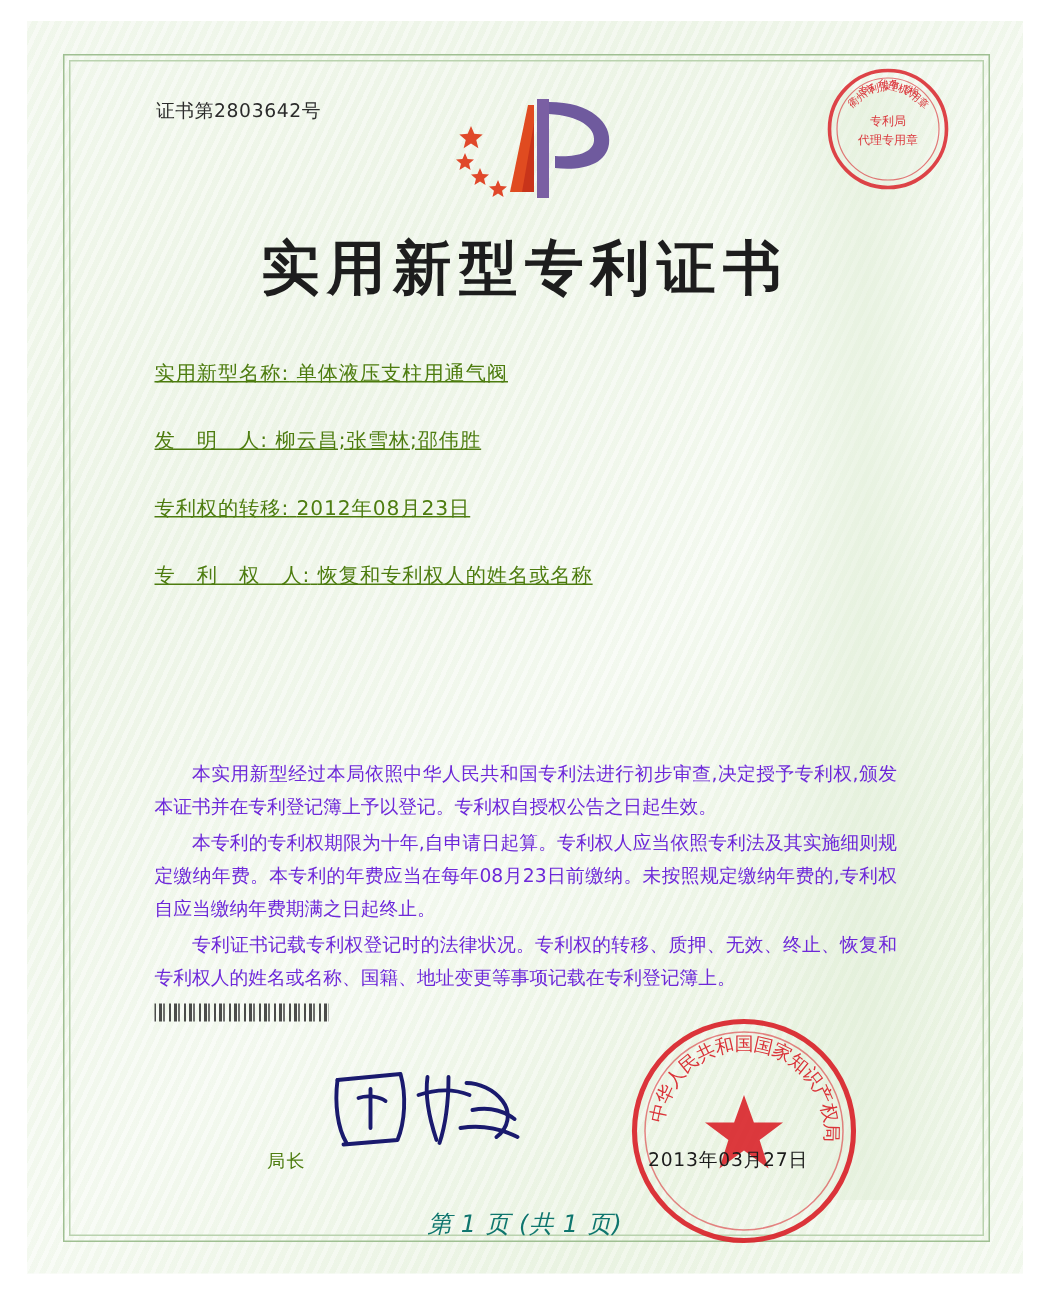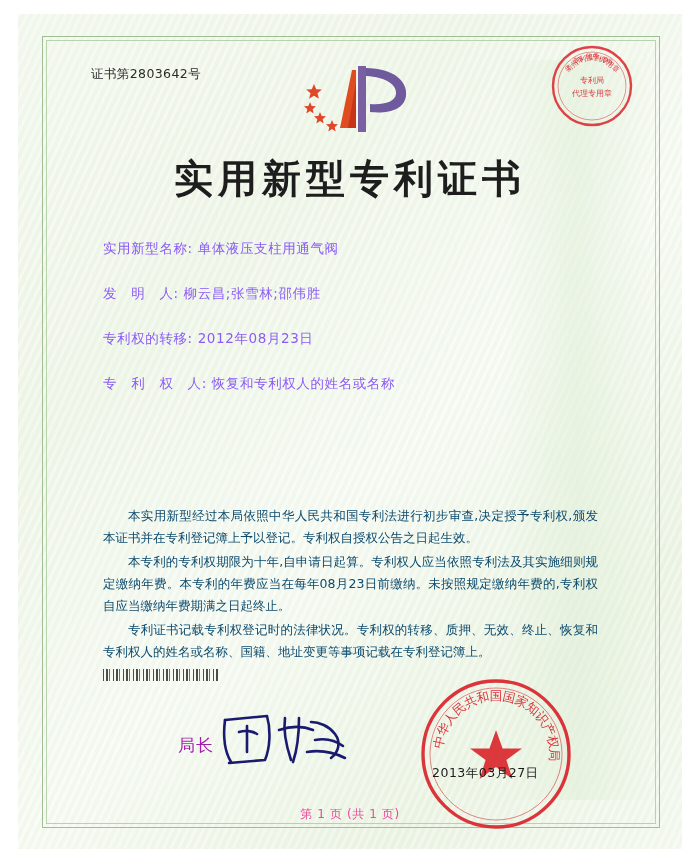--- a/index.html
+++ b/index.html
@@ -57,21 +57,21 @@
     position: absolute;
     right: 48px;
     top: 60px;
     width: 150px;
     height: 740px;
     background: linear-gradient(90deg, rgba(255,255,255,0) 0%, rgba(224,238,215,0.55) 50%, rgba(255,255,255,0) 100%);
   }
 
   .cert-number {
     position: absolute;
-    left: 91px;
+    left: 104px;
     top: 66px;
     font-size: 12.5px;
     color: #2b2b2b;
     letter-spacing: 0.4px;
     font-family: "DejaVu Sans", "Liberation Sans", sans-serif;
   }
 
   
   .logo {
     position: absolute;
@@ -107,36 +107,37 @@
 
   .fields {
     position: absolute;
     left: 103px;
     top: 240px;
     width: 500px;
   }
   .field-row {
     margin-bottom: 27px;
     font-size: 13.5px;
-    color: #8b5cf6;
+    color: #4d7c0f;
     letter-spacing: 0.6px;
     font-family: "DejaVu Sans", "Liberation Sans", sans-serif;
     white-space: nowrap;
+    text-decoration: underline;
   }
   .field-label { }
   .field-value { }
 
   .body-text {
     position: absolute;
     left: 103px;
     top: 505px;
     width: 495px;
     font-size: 12.5px;
     line-height: 22px;
-    color: #0c4a6e;
+    color: #6d28d9;
     text-align: justify;
     font-family: "DejaVu Sans", "Liberation Sans", sans-serif;
   }
   .body-text p {
     margin: 0 0 2px 0;
     text-indent: 2em;
   }
 
   
   .barcode {
@@ -148,23 +149,23 @@
     background: repeating-linear-gradient(90deg,
       #2d2d2d 0 1px, transparent 1px 3px,
       #2d2d2d 3px 5px, transparent 5px 6px,
       #555 6px 7px, transparent 7px 10px);
     opacity: 0.85;
   }
 
   .director-label {
     position: absolute;
     left: 178px;
-    top: 734px;
-    font-size: 17px;
-    color: #a21caf;
+    top: 766px;
+    font-size: 12px;
+    color: #4d7c0f;
     letter-spacing: 1px;
     font-family: "DejaVu Sans", "Liberation Sans", sans-serif;
   }
   .signature {
     position: absolute;
     left: 215px;
     top: 708px;
     width: 140px;
     height: 62px;
     color: #1a1a6e;
@@ -190,24 +191,25 @@
     letter-spacing: 0.5px;
     font-family: "DejaVu Sans", "Liberation Sans", sans-serif;
   }
 
   .page-footer {
     position: absolute;
     left: 0;
     right: 0;
     top: 806px;
     text-align: center;
-    font-size: 12px;
-    color: #ec4899;
+    font-size: 16px;
+    color: #0f766e;
     letter-spacing: 0.6px;
     font-family: "DejaVu Sans", "Liberation Sans", sans-serif;
+    font-style: italic;
   }
 </style>
 </head>
 <body>
 
 <div class="page">
 
   <div class="cert-bg"></div>
   <div class="watermark-band"></div>
   <div class="cert-border"></div>

